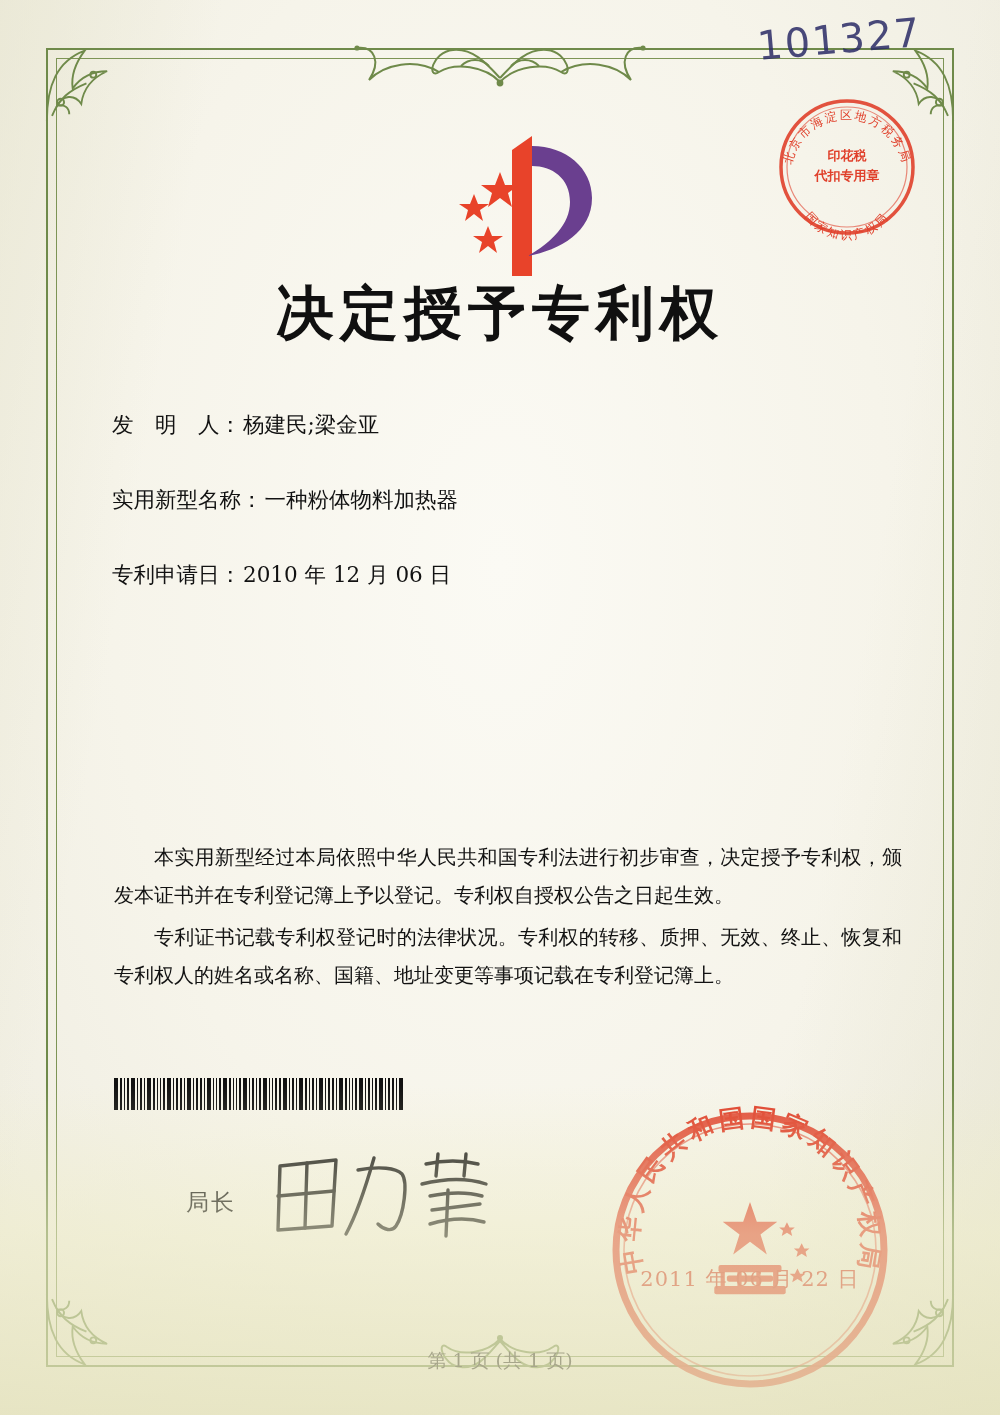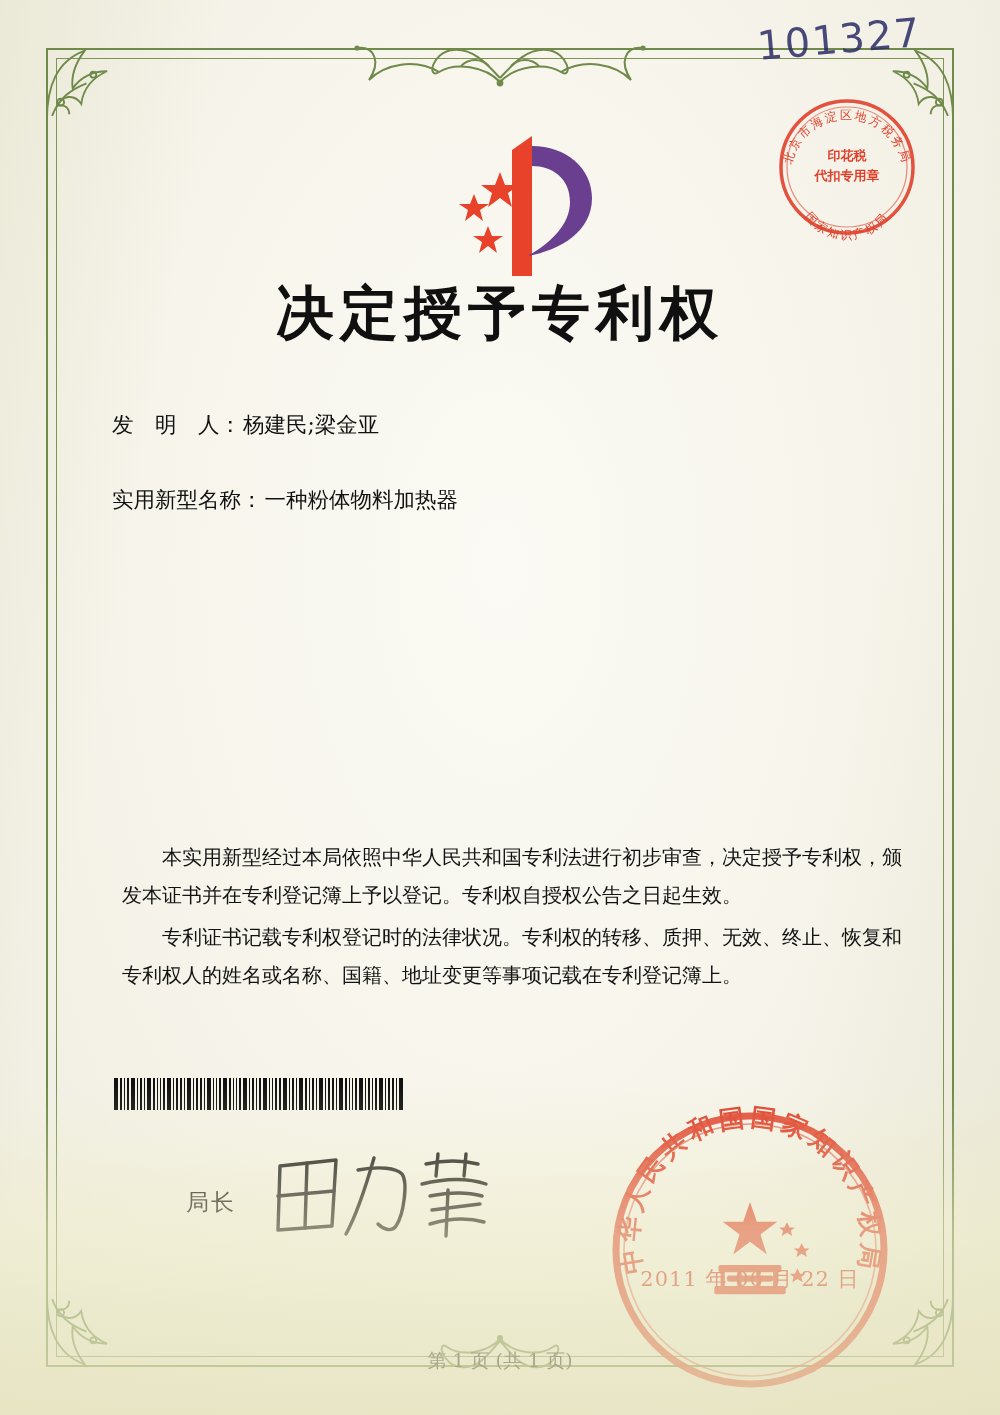--- a/index.html
+++ b/index.html
@@ -97,21 +97,21 @@
   .field-label{white-space:pre;}
   .field-value{margin-left:2px;}
 
   
   .paragraphs{
     position:absolute;left:112px;top:838px;width:790px;
     font-size:20px;line-height:38px;color:#121212;
     font-family:"DejaVu Serif","Liberation Serif",serif;
     text-align:justify;
   }
-  .paragraphs p{margin:0 0 4px 10px;text-indent:2em;}
+  .paragraphs p{margin:0 0 4px 2px;text-indent:2em;}
 
   
   .barcode{
     position:absolute;left:114px;top:1078px;
     height:32px;display:flex;align-items:flex-end;
   }
   .barcode i{display:block;background:#111;margin-right:2px;height:100%;}
 
   
   .sig-label{
@@ -227,20 +227,24 @@
   <div class="main-title">决定授予专利权</div>
 
   <div class="fields">
     <div class="field-row">
       <span class="field-label">发　明　人：</span>
       <span class="field-value">杨建民;梁金亚</span>
     </div>
     <div class="field-row">
       <span class="field-label">实用新型名称：</span>
       <span class="field-value">一种粉体物料加热器</span>
+    </div>
+    <div class="field-row">
+      <span class="field-label">专利申请日：</span>
+      <span class="field-value">2010 年 12 月 06 日</span>
     </div>
   </div>
 
   <div class="paragraphs">
     <p>本实用新型经过本局依照中华人民共和国专利法进行初步审查，决定授予专利权，颁发本证书并在专利登记簿上予以登记。专利权自授权公告之日起生效。</p>
     <p>专利证书记载专利权登记时的法律状况。专利权的转移、质押、无效、终止、恢复和专利权人的姓名或名称、国籍、地址变更等事项记载在专利登记簿上。</p>
   </div>
 
   <div class="barcode" id="barcode">
       <i style="width: 4px;"></i>

